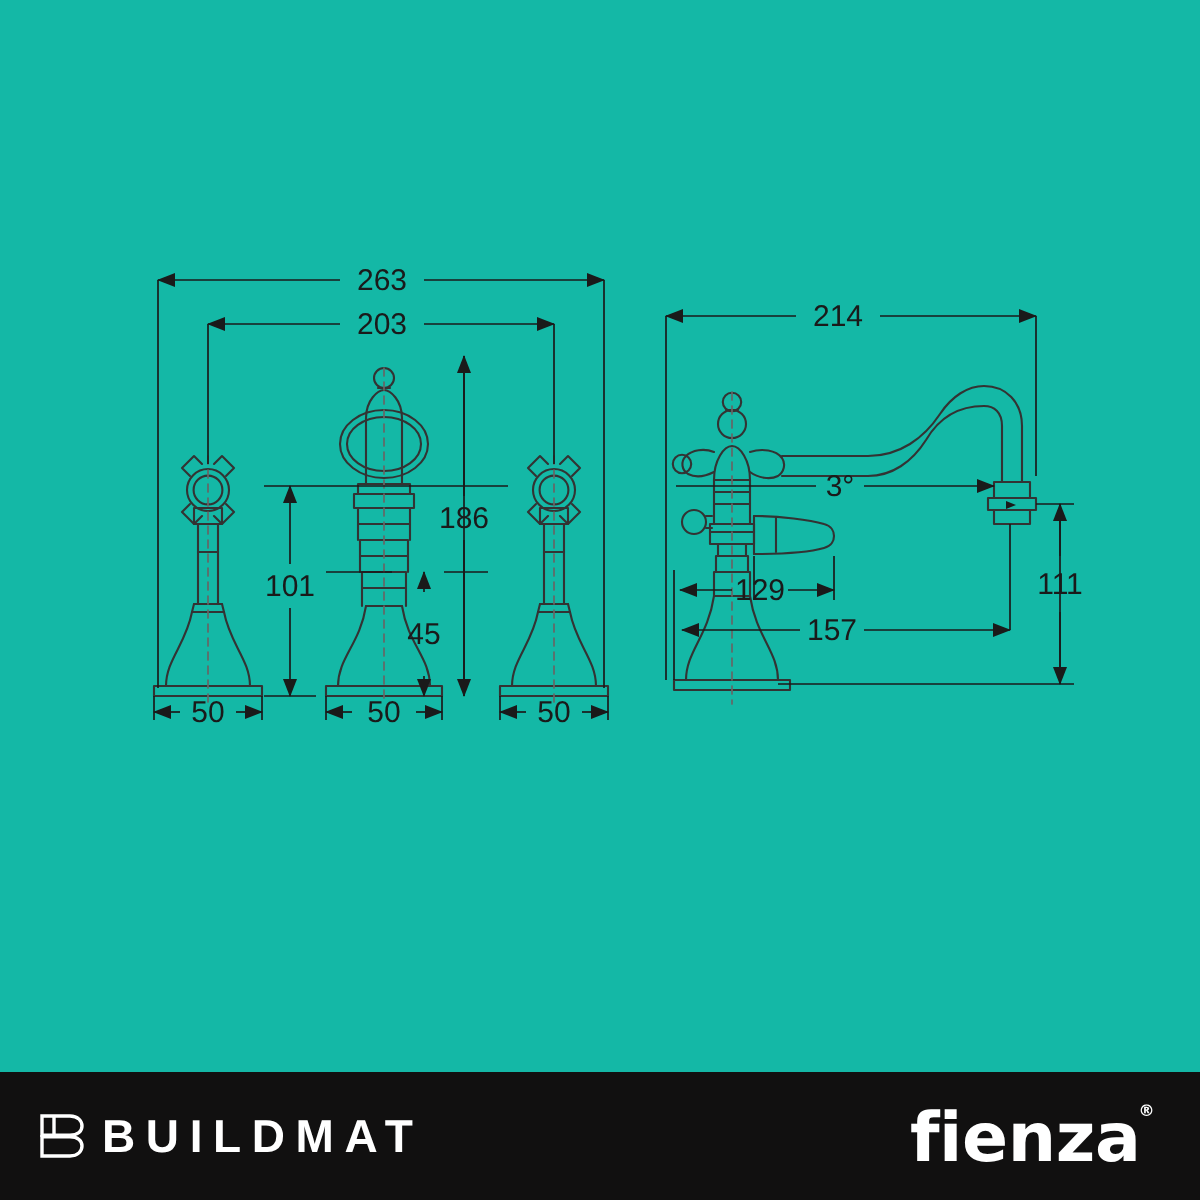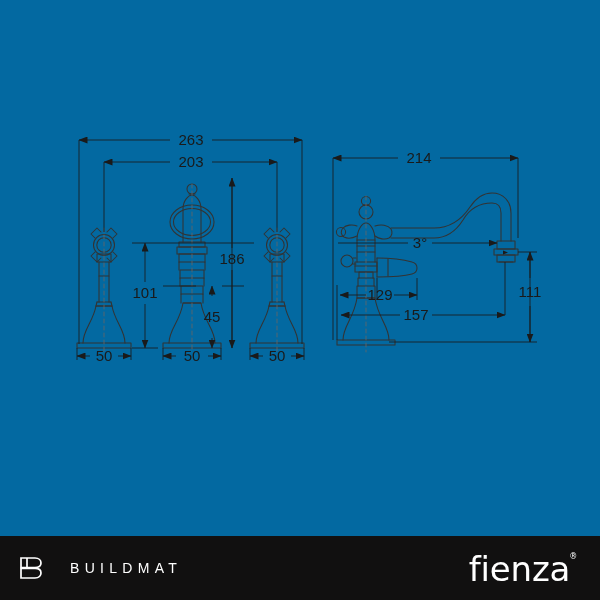--- a/index.html
+++ b/index.html
@@ -11,21 +11,21 @@
     width: 600px;
     height: 600px;
     font-family: "Liberation Sans", sans-serif;
     overflow: hidden;
     position: relative;
   }
   #page {
     width: 600px;
     height: 600px;
     position: relative;
-    background: #0369a1;
+    background: #14b8a6;
   }
   #drawing-area {
     position: absolute;
     left: 0; top: 0;
     width: 600px;
     height: 480px;
   }
   #product-title {
     position: absolute;
     left: 22px;
@@ -47,31 +47,31 @@
     align-items: center;
     justify-content: space-between;
   }
   #buildmat-logo {
     display: flex;
     align-items: center;
     margin-left: 19px;
   }
   #buildmat-wordmark {
     color: #ffffff;
-    font-size: 14px;
-    font-weight: normal;
+    font-size: 23px;
+    font-weight: bold;
     letter-spacing: 5.3px;
-    margin-left: 21px;
+    margin-left: 2px;
     line-height: 19px;
   }
   #fienza-logo {
     margin-right: 22px;
     color: #ffffff;
     font-size: 34px;
-    font-weight: 400;
+    font-weight: 700;
     letter-spacing: -0.2px;
     line-height: 34px;
     position: relative;
     font-family: "DejaVu Sans", sans-serif;
   }
   #fienza-reg {
     font-size: 8px;
     vertical-align: super;
     position: relative;
     top: -10px;

